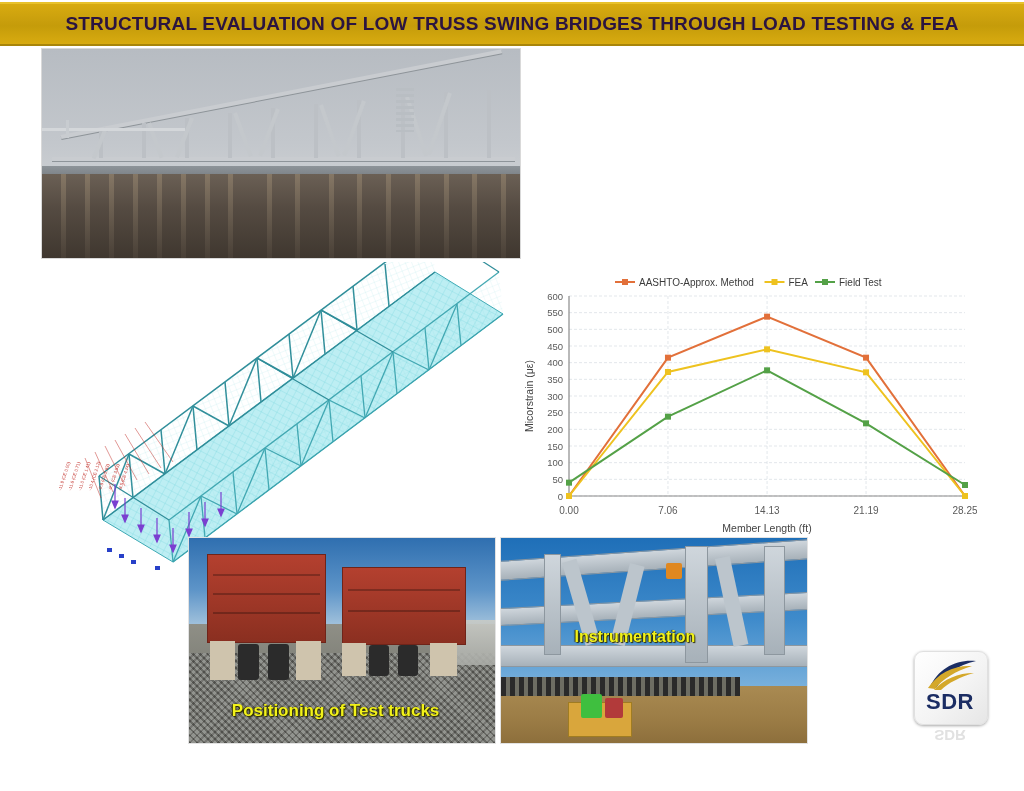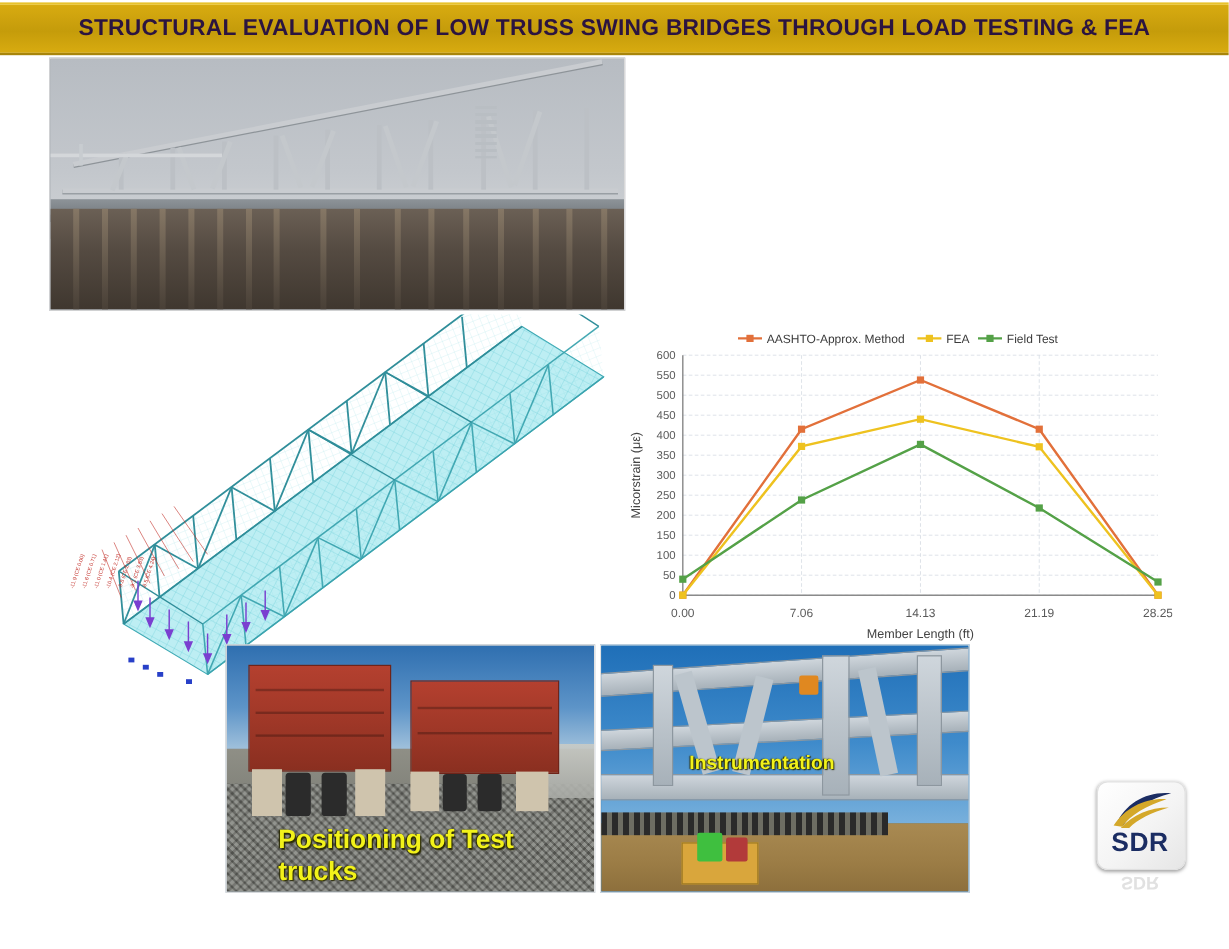--- a/index.html
+++ b/index.html
@@ -378,21 +378,21 @@
     <div class="bed" style="left:0;top:0;width:100%;height:60%;">
       <div class="bedline" style="top:28%"></div>
       <div class="bedline" style="top:56%"></div>
     </div>
     <div class="mudflap" style="left:0;top:60%;width:20%;height:26%;"></div>
     <div class="mudflap" style="right:6%;top:60%;width:22%;height:26%;"></div>
     <div class="tire" style="left:22%;top:62%;width:16%;height:24%;"></div>
     <div class="tire" style="left:46%;top:62%;width:16%;height:24%;"></div>
   </div>
 
-  <div class="caption" style="left:14%;bottom:4px;font-size:22px;">Positioning of Test trucks</div>
+  <div class="caption" style="left:14%;bottom:22px;font-size:17px;">Positioning of Test trucks</div>
 </div>
 
 <div class="photo-instr">
   <div class="in-sky"></div>
   <div class="in-water"></div>
 
   <div class="steel" style="left:-4%;top:6%;width:108%;height:9%;transform:rotate(-4deg);"></div>
   <div class="steel" style="left:-4%;top:30%;width:108%;height:8%;transform:rotate(-3deg);"></div>
   <div class="steel" style="left:-2%;top:52%;width:104%;height:10%;"></div>
   <div class="steel" style="left:14%;top:8%;width:5%;height:48%;"></div>

